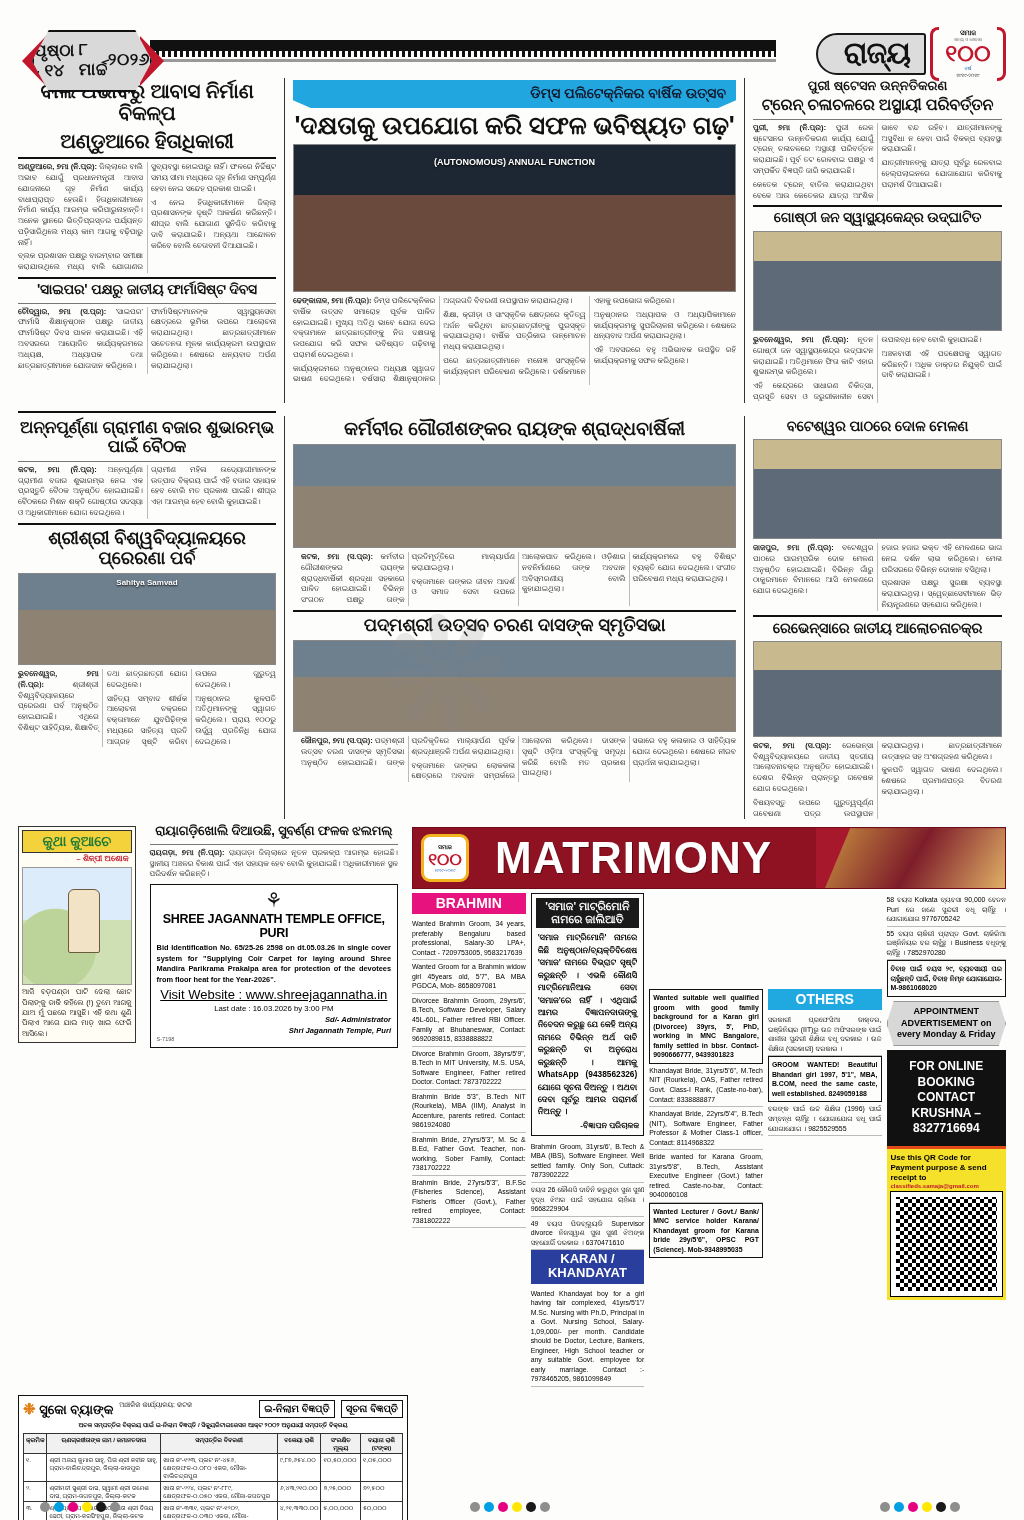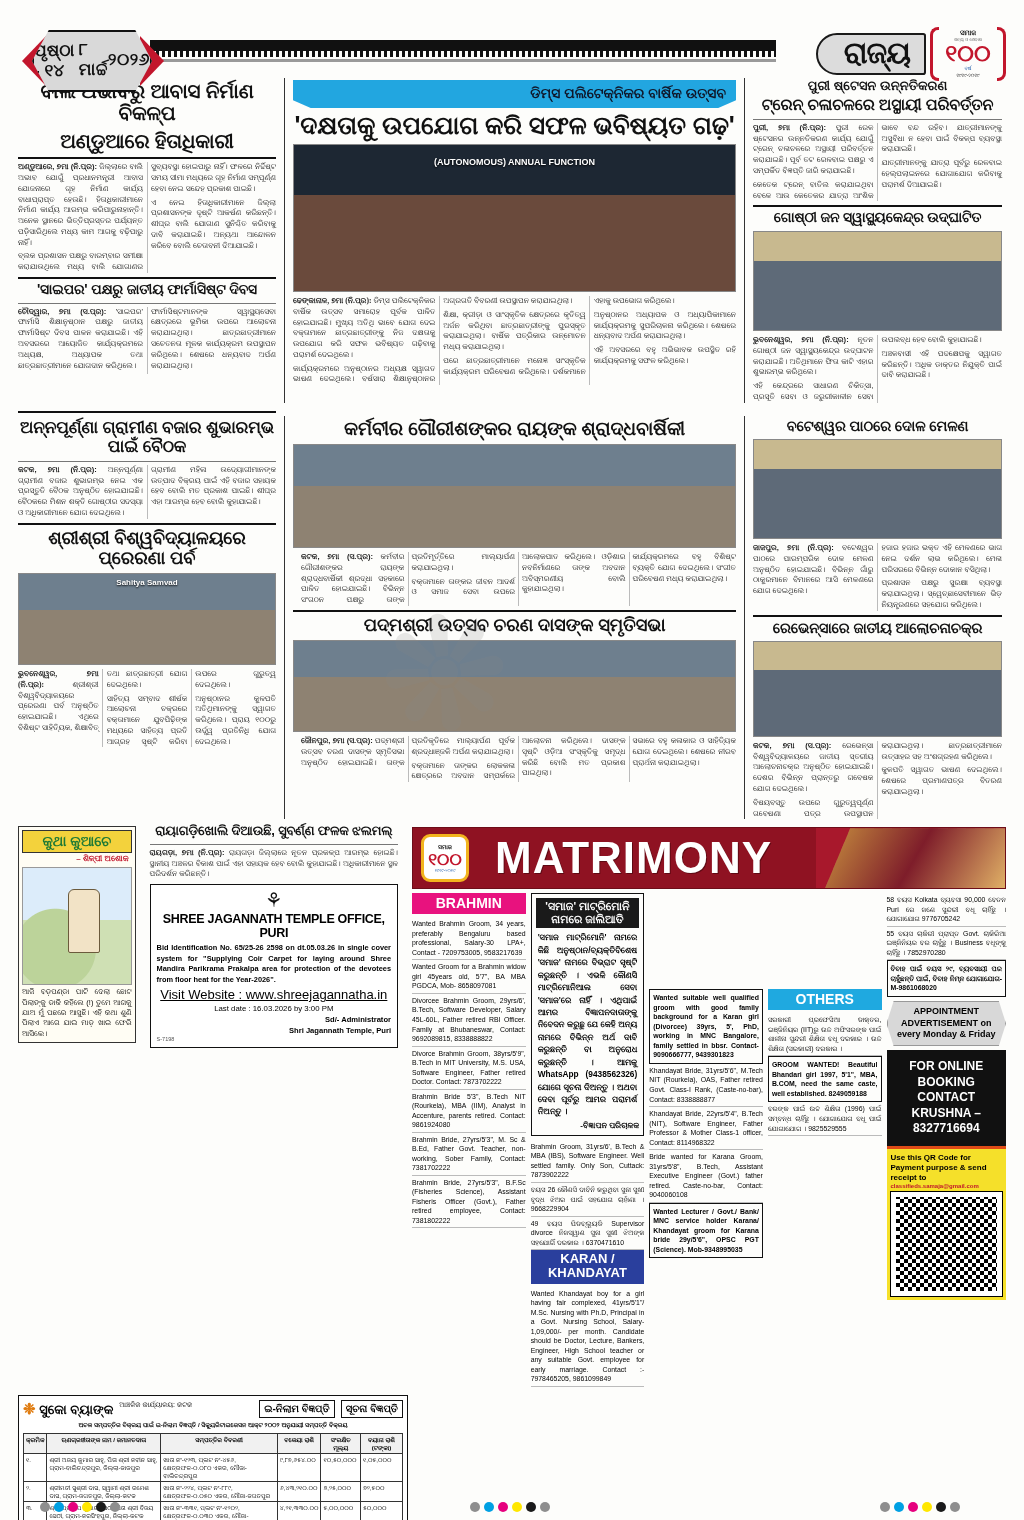--- a/index.html
+++ b/index.html
@@ -161,21 +161,21 @@
   }
   .cartoon .ctext { font-size:7.4px; line-height:1.4; text-align:justify; }
 
   
   .ad-box { border:1px solid #111; padding:5px 6px; margin:4px 0; background:#fff; }
   .ad-title { font-size:12.5px; font-weight:bold; text-align:center; letter-spacing:-.3px; margin:2px 0 3px; }
   .ad-sym { text-align:center; font-size:20px; line-height:1; color:#111; }
   .ad-text { font-size:7.4px; line-height:1.42; text-align:justify; font-weight:bold; }
   .ad-link { font-size:13px; text-decoration:underline; text-align:center; margin:2px 0; }
   .ad-center { text-align:center; font-size:7.8px; font-weight:normal; margin:2px 0; }
-  .ad-right { text-align:right; font-size:7.6px; font-weight:bold; line-height:1.35; }
+  .ad-right { text-align:right; font-size:7.6px; font-weight:bold; line-height:1.35;font-style:italic; }
   .ad-ref { font-size:5.5px; color:#555; }
 
   
   .mat-banner {
     position:relative; height:62px; margin:5px 0 4px;
     background:linear-gradient(90deg,#8f1222 0 68%, #a8182c 68% 100%);
     display:flex; align-items:center; overflow:hidden;
     border:1px solid #6d0d19;
   }
   .mat-banner .mlogo {

